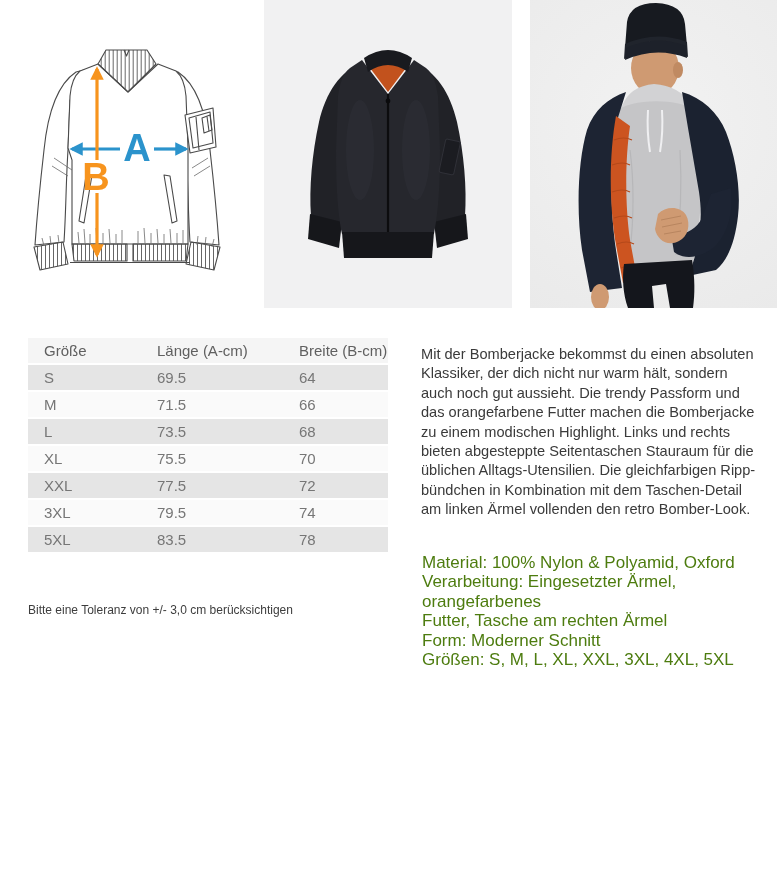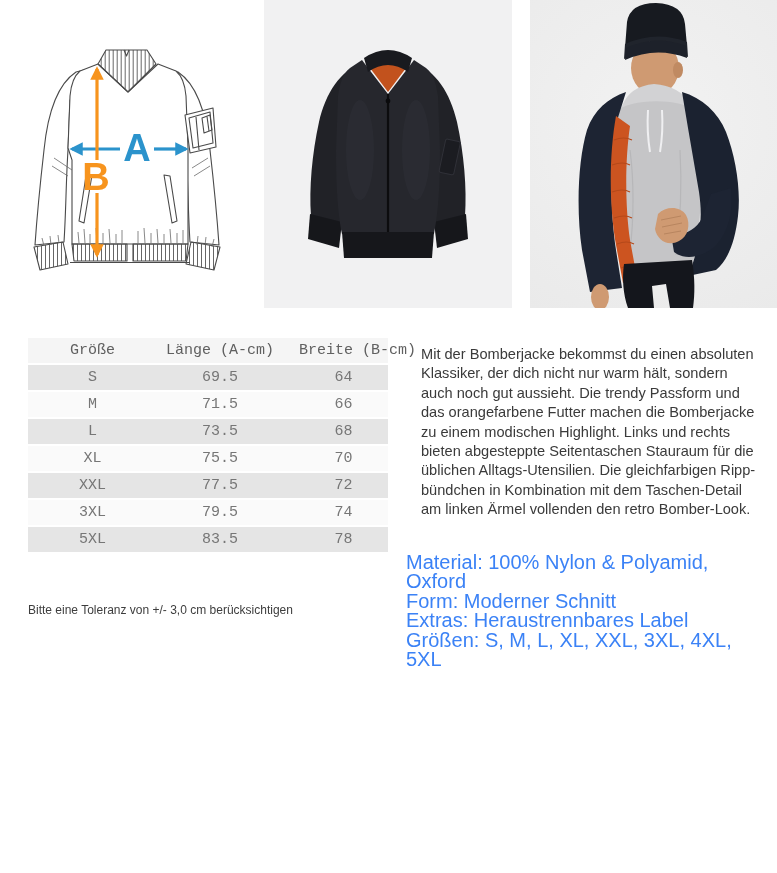--- a/index.html
+++ b/index.html
@@ -11,34 +11,34 @@
   .panel1{left:0;width:264px;height:310px;background:#fff;}
   .panel2{left:264px;width:248px;height:308px;background:#f1f1f2;}
   .panel3{left:530px;width:247px;height:308px;
           background:radial-gradient(circle at 50% 40%, #f2f2f2 0%, #eaeaea 100%);}
   .panel1 svg,.panel2 svg,.panel3 svg{display:block;width:100%;height:100%;}
 
   
   .size-table{position:absolute;left:28px;top:338px;width:360px;border-collapse:collapse;
               font-size:15px;table-layout:fixed;}
   .size-table col.c1{width:113px;} .size-table col.c2{width:142px;} .size-table col.c3{width:105px;}
-  .size-table th,.size-table td{font-weight:normal;text-align:center;padding:0 0 0 16px;
-              height:25px;border-bottom:2px solid #fff;white-space:nowrap;font-family:Liberation Mono, monospace;}
+  .size-table th,.size-table td{font-weight:normal;text-align:left;padding:0 0 0 16px;
+              height:25px;border-bottom:2px solid #fff;white-space:nowrap;}
   .size-table thead th{background:#f5f5f5;color:#606060;}
   .size-table tbody td{color:#767676;}
   .size-table tbody tr:nth-child(odd) td{background:#e5e5e5;}
   .size-table tbody tr:nth-child(even) td{background:#fafafa;}
 
   .tolerance{position:absolute;left:28px;top:603px;font-size:12px;color:#3d3d3d;margin:0;}
 
   
   .description{position:absolute;left:410px;top:334px;width:345px;margin:11px;
                font-size:14.6px;line-height:19.4px;color:#3a3a3a;white-space:pre-line;}
-  .details{position:absolute;left:406px;top:553px;width:345px;
-           font-size:20px;line-height:19.4px;color:#3b82f6;}
+  .details{position:absolute;left:422px;top:553px;width:345px;
+           font-size:17px;line-height:19.4px;color:#4d7c0f;}
   .details div{white-space:pre-line;}
 </style>
 </head>
 <body>
 
 <div class="page">
 
   <div class="gallery">
 
     <figure class="panel1">
@@ -231,18 +231,19 @@
 auch noch gut aussieht. Die trendy Passform und
 das orangefarbene Futter machen die Bomberjacke
 zu einem modischen Highlight. Links und rechts
 bieten abgesteppte Seitentaschen Stauraum für die
 üblichen Alltags-Utensilien. Die gleichfarbigen Ripp-
 bündchen in Kombination mit dem Taschen-Detail
 am linken Ärmel vollenden den retro Bomber-Look.</p>
 
   <div class="details">
     <div>Material: 100% Nylon &amp; Polyamid, Oxford</div>
+    <div>Verarbeitung: Eingesetzter Ärmel, orangefarbenes
+Futter, Tasche am rechten Ärmel</div>
     <div>Form: Moderner Schnitt</div>
-    <div>Extras: Heraustrennbares Label</div>
     <div>Größen: S, M, L, XL, XXL, 3XL, 4XL, 5XL</div>
   </div>
 
 </div>
 
 </body></html>

